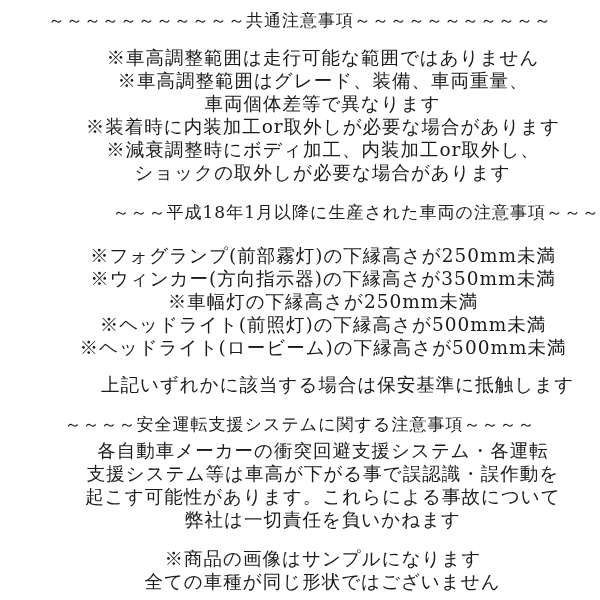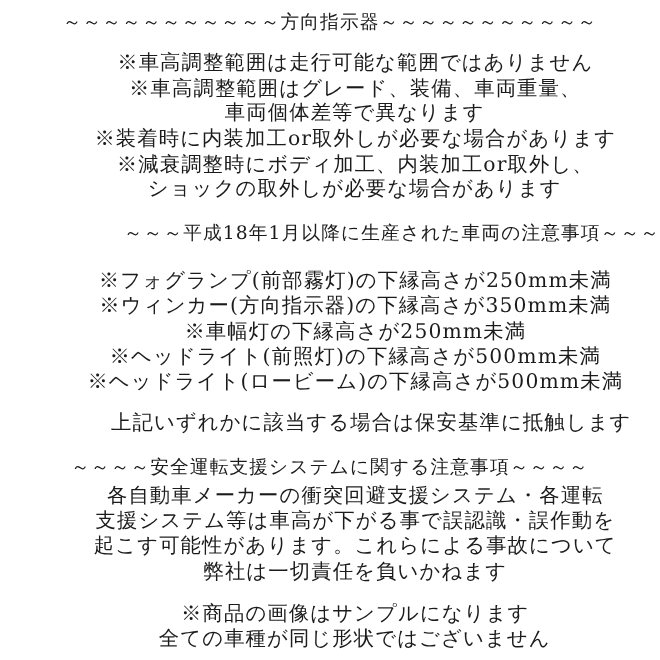--- a/index.html
+++ b/index.html
@@ -26,35 +26,35 @@
     white-space: nowrap;
   }
   .line {
     font-size: 18.5px;
     letter-spacing: 1px;
     line-height: 23px;
     padding-left: 46px;
     white-space: nowrap;
     text-align: center;
   }
-  .indent { padding-left: 45px; font-family: Liberation Serif, serif; }
+  .indent { padding-left: 45px; }
   .g-common   { margin-top: 14px; }
   .hdr-heisei { margin-top: 17px; text-align: right; }
   .g-heisei   { margin-top: 20px; }
   .g-concl    { margin-top: 14px; margin-left: 29px; }
-  .hdr-safety { margin-top: 17px; font-family: Liberation Serif, serif; }
+  .hdr-safety { margin-top: 17px; }
   .g-safety   { margin-top: 3px; }
   .g-sample   { margin-top: 16px; }
 </style>
 </head>
 <body>
 
 <div class="page">
 
-  <div class="hdr">～～～～～～～～～～～方向指示器～～～～～～～～～～～</div>
+  <div class="hdr">～～～～～～～～～～～共通注意事項～～～～～～～～～～～</div>
 
   <div class="g-common">
     <div class="line">※車高調整範囲は走行可能な範囲ではありません</div>
     <div class="line">※車高調整範囲はグレード、装備、車両重量、</div>
     <div class="line indent">車両個体差等で異なります</div>
     <div class="line">※装着時に内装加工or取外しが必要な場合があります</div>
     <div class="line">※減衰調整時にボディ加工、内装加工or取外し、</div>
     <div class="line indent">ショックの取外しが必要な場合があります</div>
   </div>
 

